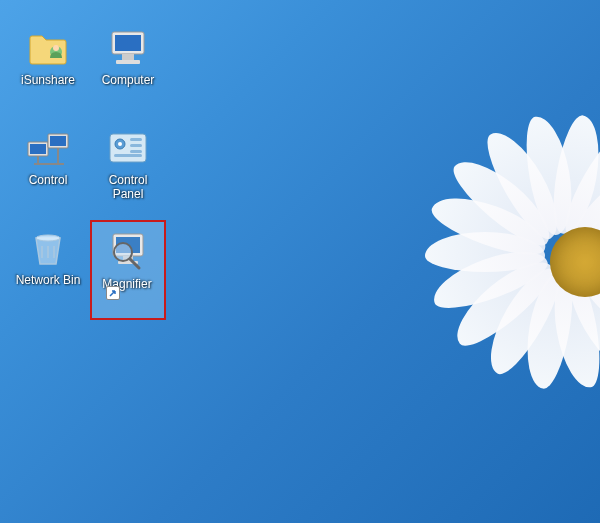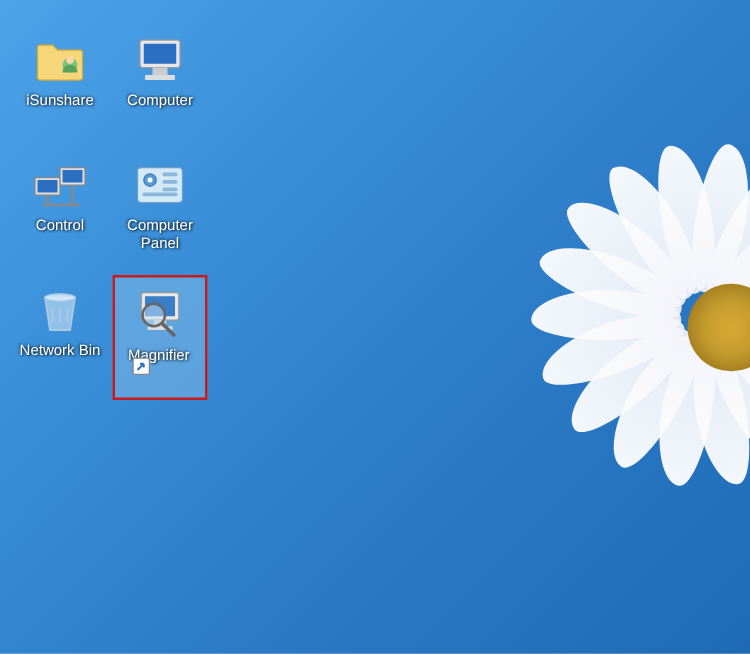--- a/index.html
+++ b/index.html
@@ -164,21 +164,21 @@
       <svg width="48" height="48" viewBox="0 0 48 48">
         <rect x="6" y="10" width="36" height="28" rx="3" fill="#d4e8f5" stroke="#6aa0c8"></rect>
         <circle cx="16" cy="20" r="5" fill="#5a9dd5" stroke="#3a7db5"></circle>
         <circle cx="16" cy="20" r="2" fill="#fff"></circle>
         <rect x="26" y="14" width="12" height="3" rx="1.5" fill="#8ab8dd"></rect>
         <rect x="26" y="20" width="12" height="3" rx="1.5" fill="#8ab8dd"></rect>
         <rect x="26" y="26" width="12" height="3" rx="1.5" fill="#8ab8dd"></rect>
         <rect x="10" y="30" width="28" height="3" rx="1.5" fill="#8ab8dd"></rect>
       </svg>
     </div>
-    <div class="icon-label">Computer Panel</div>
+    <div class="icon-label">Control Panel</div>
   </div>
 
   <div class="icon">
     <div class="icon-img">
       <svg width="48" height="48" viewBox="0 0 48 48">
         <path d="M12 14 L36 14 L32 40 L16 40 Z" fill="rgba(200,225,245,0.6)" stroke="#aac8e0" stroke-width="1.5"></path>
         <ellipse cx="24" cy="14" rx="12" ry="3" fill="rgba(220,240,255,0.8)" stroke="#aac8e0"></ellipse>
         <path d="M18 22 L18 34 M24 22 L24 34 M30 22 L30 34" stroke="#aac8e0" stroke-width="1.5"></path>
       </svg>
     </div>

